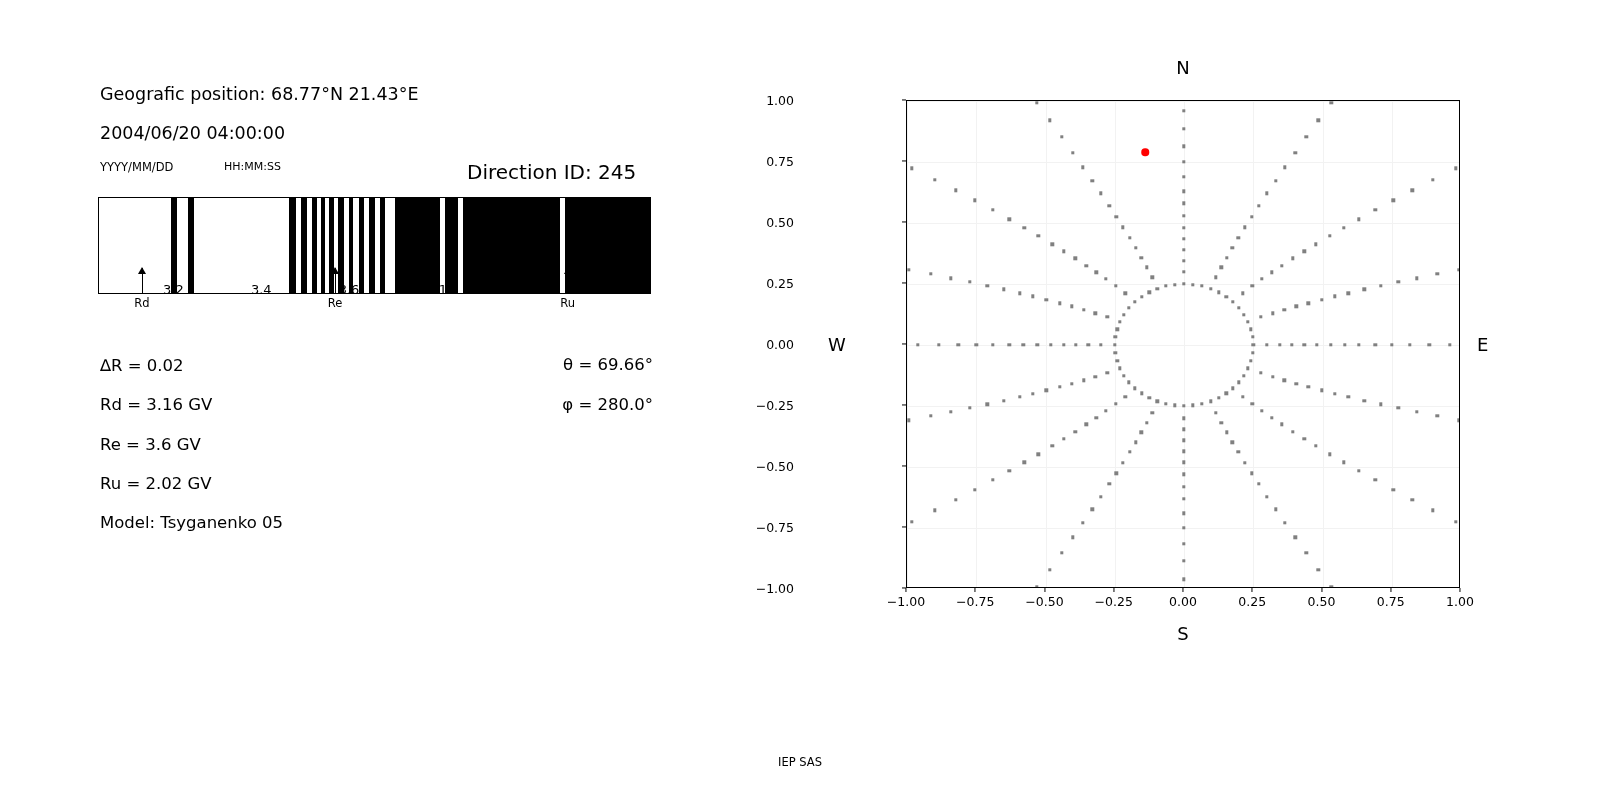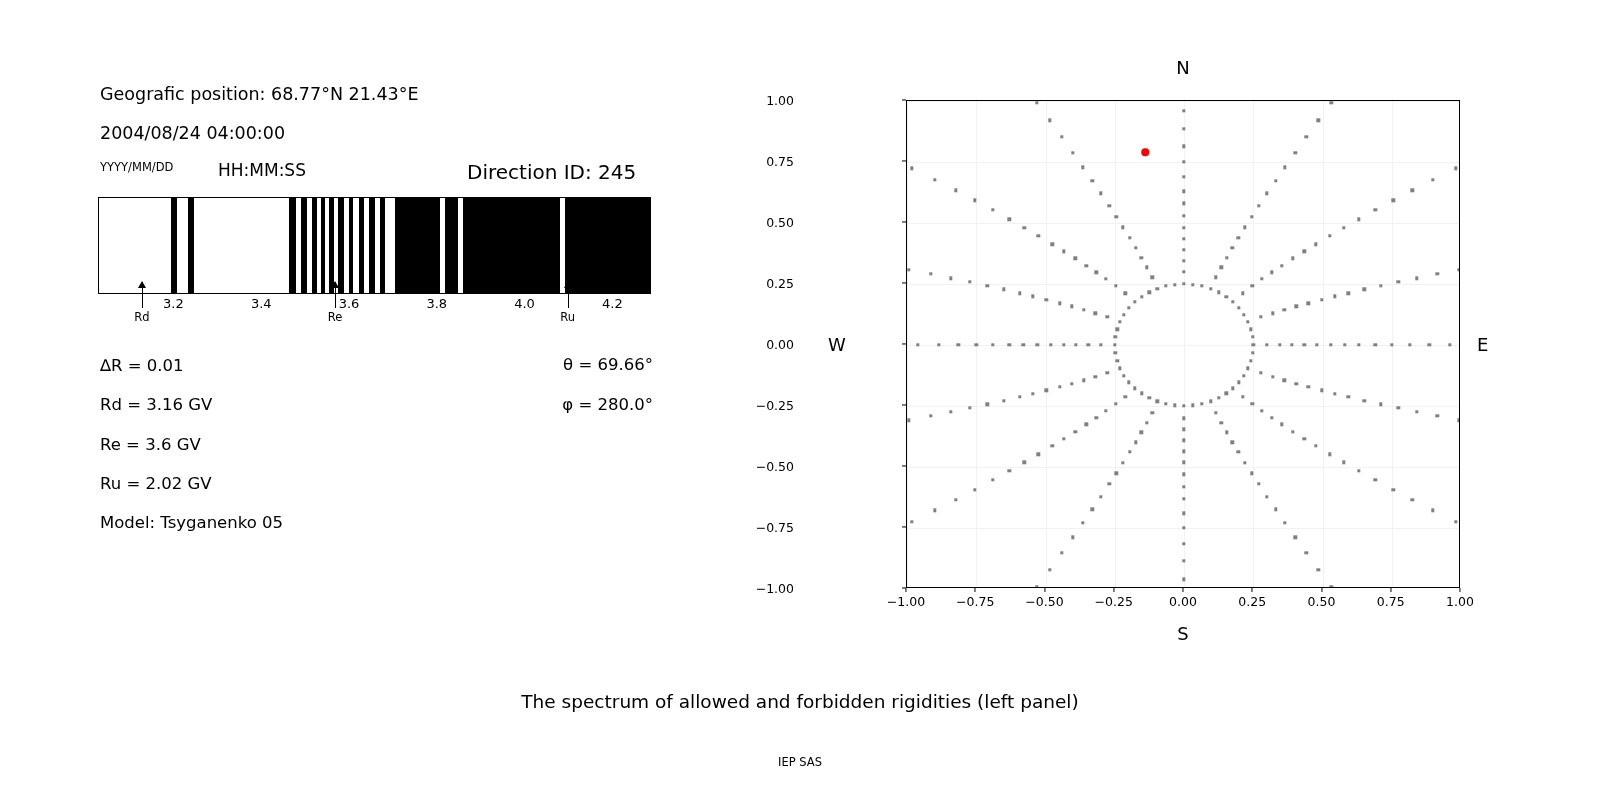--- a/index.html
+++ b/index.html
@@ -17,38 +17,38 @@
   }
 
   
   #left-panel { position: absolute; left: 0; top: 0; width: 800px; height: 800px; }
 
   .txt { position: absolute; white-space: nowrap; color: #000; }
 
   #geo-position   { left: 100px; top: 84px;  font-size: 17.5px; }
   #datetime       { left: 100px; top: 123px; font-size: 17.5px; }
   #fmt-date       { left: 100px; top: 160px; font-size: 11.5px; }
-  #fmt-time       { left: 218px; top: 160px; font-size: 17px; }
+  #fmt-time       { left: 224px; top: 160px; font-size: 11px; }
   #direction-id   { left: 467px; top: 160px; font-size: 20px; }
 
   
   #spectrum-wrap {
     position: absolute;
     left: 98px; top: 197px;
     width: 553px; height: 97px;
     border: 1.4px solid #000;
     box-sizing: border-box;
     background: #ffffff;
     overflow: hidden;
   }
   #spectrum-bands { position: absolute; inset: 0; }
   .band { position: absolute; top: 0; bottom: 0; background: #000; }
 
   
-  #spectrum-axis { position: absolute; left: 98px; top: 294px; width: 553px; height: 60px; }
+  #spectrum-axis { position: absolute; left: 98px; top: 280px; width: 553px; height: 60px; }
   .tick-label {
     position: absolute; top: 2px;
     font-size: 13px; color: #000;
     transform: translateX(-50%);
     white-space: nowrap;
   }
   .marker { position: absolute; top: -12px; }
   .marker .arrow-stem {
     position: absolute; left: 0; top: 0;
     width: 1.3px; height: 26px; background: #000;
@@ -159,21 +159,21 @@
     color: #000;
   }
 </style>
 </head>
 <body>
 
 <div id="left-panel">
 
   <div class="txt" id="geo-position">Geografic position: 68.77°N 21.43°E</div>
 
-  <div class="txt" id="datetime">2004/08/24 04:00:00</div>
+  <div class="txt" id="datetime">2004/06/20 04:00:00</div>
 
   <div class="txt" id="fmt-date">YYYY/MM/DD</div>
 
   <div class="txt" id="fmt-time">HH:MM:SS</div>
 
   <div class="txt" id="direction-id">Direction ID: 245</div>
 
   <div id="spectrum-wrap">
     <div id="spectrum-bands">
         <div class="band" style="left: 71.5389px; width: 6.14444px; background: rgb(0, 0, 0);"></div>
@@ -192,41 +192,41 @@
         <div class="band" style="left: 345.844px; width: 13.1667px; background: rgb(0, 0, 0);"></div>
         <div class="band" style="left: 364.278px; width: 96.5556px; background: rgb(0, 0, 0);"></div>
         <div class="band" style="left: 466.1px; width: 86.9px; background: rgb(0, 0, 0);"></div>
       </div>
   </div>
 
   <div id="spectrum-axis">
       <div class="tick-label" style="left: 75.4444px;">3.2</div>
       <div class="tick-label" style="left: 163.222px;">3.4</div>
       <div class="tick-label" style="left: 251px;">3.6</div>
-      <div class="tick-label" style="left: 338.778px;">3.8</div>
+      <div class="tick-label" style="left: 338.778px;">3.1</div>
       <div class="tick-label" style="left: 426.556px;">4.0</div>
       <div class="tick-label" style="left: 514.333px;">4.2</div>
       <div class="marker" style="left: 43.8889px;">
         <div class="arrow-stem"></div>
         <div class="arrow-head"></div>
         <div class="marker-label">Rd</div>
       </div>
       <div class="marker" style="left: 237px;">
         <div class="arrow-stem"></div>
         <div class="arrow-head"></div>
         <div class="marker-label">Re</div>
       </div>
       <div class="marker" style="left: 469.611px;">
         <div class="arrow-stem"></div>
         <div class="arrow-head"></div>
         <div class="marker-label">Ru</div>
       </div>
     </div>
 
-  <div class="param param-left" id="p-dr">∆R = 0.01</div>
+  <div class="param param-left" id="p-dr">∆R = 0.02</div>
   <div class="param param-left" id="p-rd">Rd = 3.16 GV</div>
   <div class="param param-left" id="p-re">Re = 3.6 GV</div>
   <div class="param param-left" id="p-ru">Ru = 2.02 GV</div>
   <div class="param param-left" id="p-model">Model: Tsyganenko 05</div>
   <div class="param param-right" id="p-theta">θ = 69.66°</div>
   <div class="param param-right" id="p-phi">φ = 280.0°</div>
 </div>
 
 <div id="right-panel">
 
@@ -573,16 +573,15 @@
       <div class="xtick-mark" style="left: 660px;"></div>
     </div>
 
   <div class="compass" id="compass-n">N</div>
   <div class="compass" id="compass-s">S</div>
   <div class="compass" id="compass-w">W</div>
   <div class="compass" id="compass-e">E</div>
 </div>
 
 <div id="caption">
-  <div>The spectrum of allowed and forbidden rigidities (left panel)</div>
 </div>
 
 <div id="footer">IEP SAS</div>
 
 </body></html>

